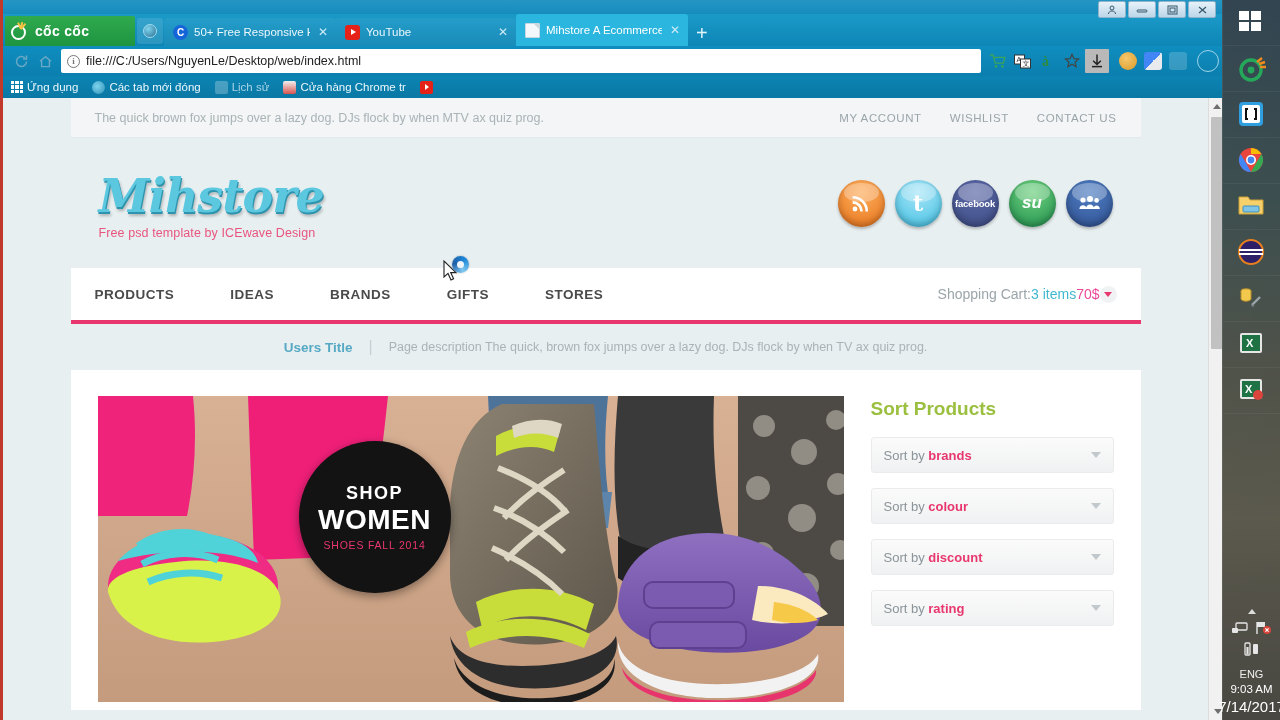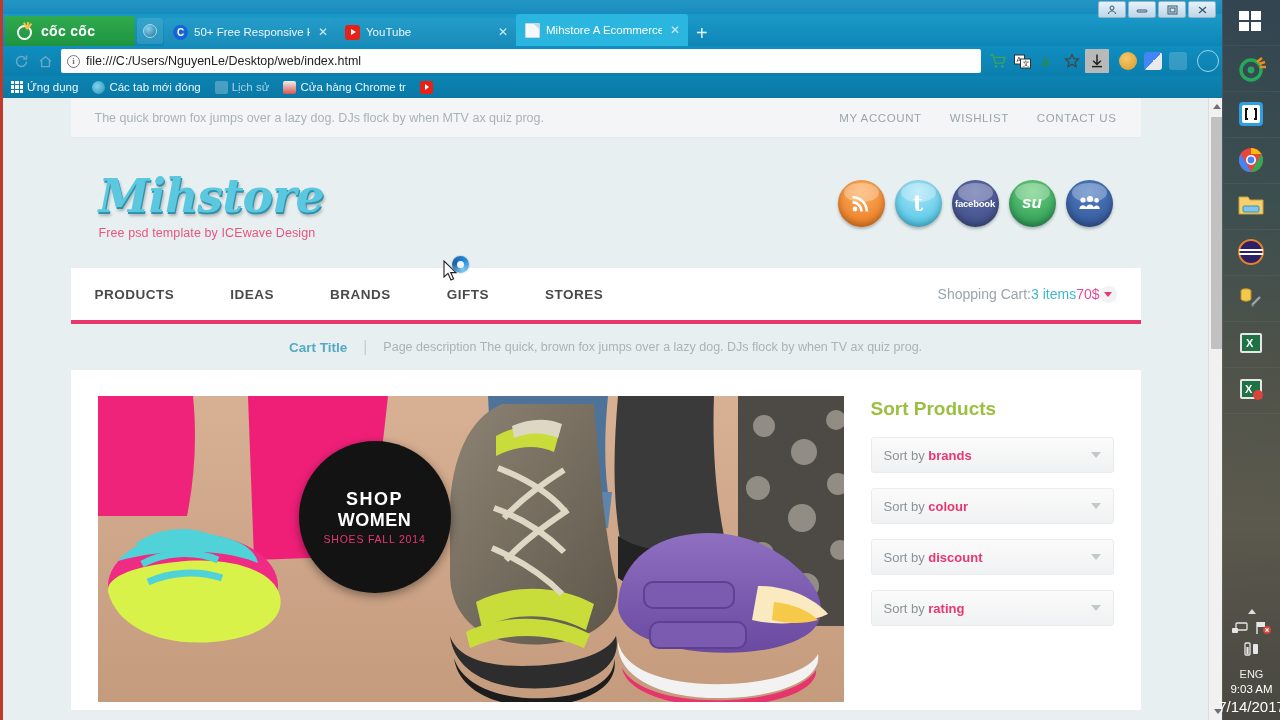--- a/index.html
+++ b/index.html
@@ -47,21 +47,21 @@
 
   
   .tabbar {
     position: absolute; left: 0; top: 14px; width: 1222px; height: 32px;
     background: linear-gradient(180deg,#1b9ac8,#0d86b6);
     display: flex; align-items: flex-end;
   }
   .cc-logo {
     width: 130px; height: 30px; margin-left: 2px;
     background: linear-gradient(180deg,#2faa4e,#1e9440);
-    display: flex; align-items: center; gap: 5px; padding-left: 12px;
+    display: flex; align-items: center; gap: 5px; padding-left: 6px;
     border-radius: 2px 2px 0 0;
   }
   .cc-mark {
     width: 19px; height: 19px; position: relative; flex: none;
   }
   .cc-mark .ring {
     position: absolute; left: 0; top: 3px; width: 15px; height: 15px;
     border: 2.5px solid #fff; border-radius: 50%;
   }
   .cc-mark .ray {
@@ -286,21 +286,21 @@
   .hero-bg { position: absolute; inset: 0; }
   .badge {
     position: absolute; left: 201px; top: 45px;
     width: 152px; height: 152px; border-radius: 50%;
     background: #131313; color: #fff;
     display: flex; flex-direction: column; align-items: center;
     justify-content: center; gap: 1px;
     box-shadow: 0 3px 10px rgba(0,0,0,.4);
   }
   .badge .b1 { font-size: 18px; font-weight: bold; letter-spacing: 1.5px; }
-  .badge .b2 { font-size: 18px; font-weight: bold; letter-spacing: .5px; line-height: 1.05; }
+  .badge .b2 { font-size: 28px; font-weight: bold; letter-spacing: .5px; line-height: 1.05; }
   .badge .b3 { font-size: 10.5px; color: #e8376f; letter-spacing: .8px; margin-top: 3px; }
 
   .sidebar { flex: 1; padding-top: 2px; }
   .sb-title {
     font-size: 19px; color: #9bbf3f; font-weight: bold; margin-bottom: 17px;
   }
   .sortrow {
     height: 36px; margin-bottom: 15px;
     background: linear-gradient(180deg,#fbfbfb,#f0f1f2);
     border: 1px solid #e9ebec; border-radius: 3px;
@@ -602,21 +602,21 @@
               <span class="cart-label">Shopping Cart:</span>
               <span class="cart-items">3 items</span>
               <span class="cart-price">70$</span>
               <span class="cart-caret">
                   <i></i>
                 </span>
             </div>
           </div>
 
           <div class="titlebar">
-            <span class="pt-title">Cart Title</span>
+            <span class="pt-title">Users Title</span>
             <span class="pt-sep">|</span>
             <span class="pt-desc">Page description The quick, brown fox jumps over a lazy dog. DJs flock by when TV ax quiz prog.</span>
           </div>
 
           <div class="content">
 
             <div class="hero">
               <svg class="hero-bg" viewBox="0 0 746 306" preserveAspectRatio="none">
                 <defs>
                   <linearGradient id="carpet" x1="0" y1="0" x2="0" y2="1">

